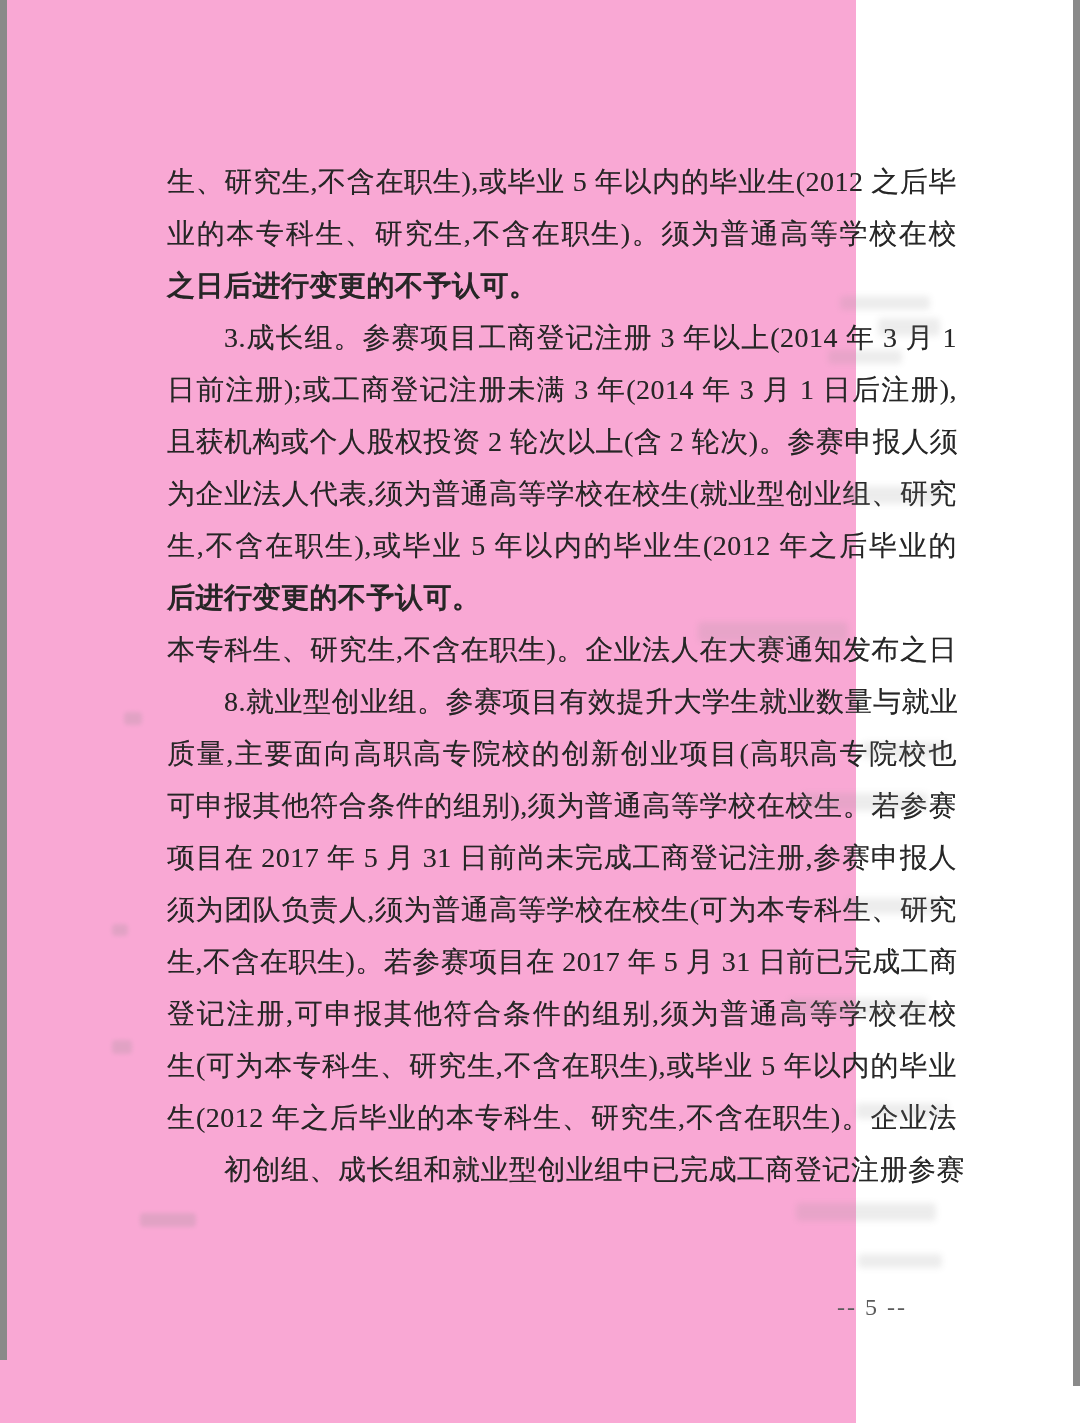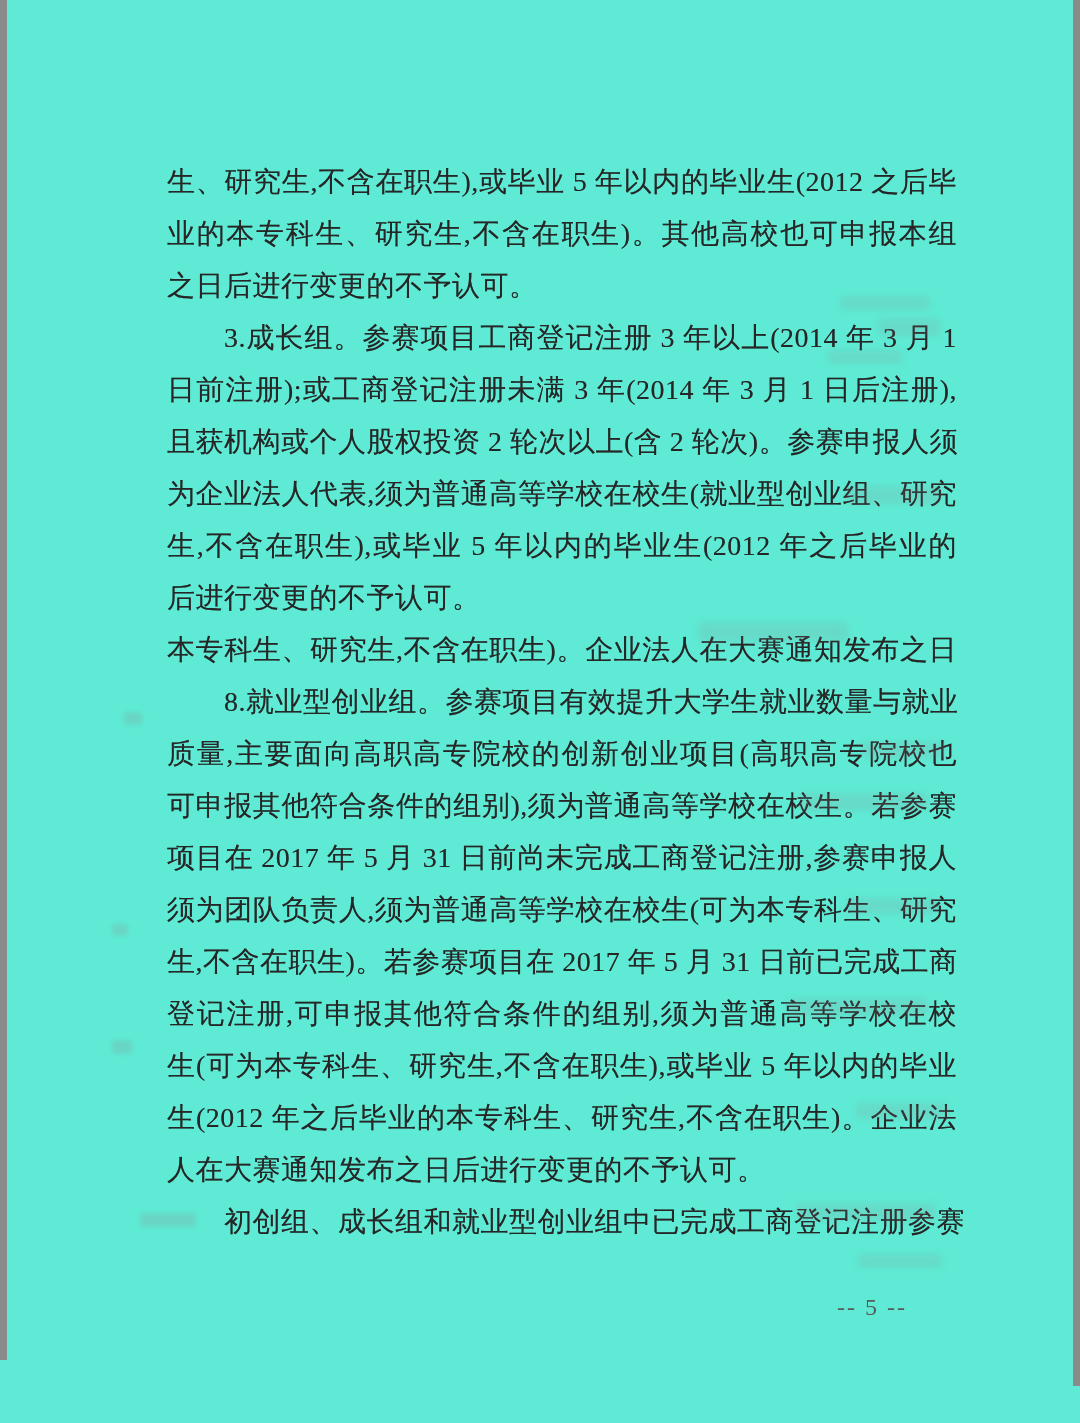--- a/index.html
+++ b/index.html
@@ -10,22 +10,22 @@
   body {
     width: 1080px;
     height: 1423px;
     position: relative;
     overflow: hidden;
     font-family: "Liberation Serif", "DejaVu Serif", serif;
   }
   .page {
     position: absolute;
     left: 0; top: 0;
-    width: 1080px; height: 1423px;
-    background: #5eead4;
+    width: 856px; height: 1423px;
+    background: #f9a8d4;
   }
   
   .edge {
     position: absolute;
     top: 0;
     width: 7px;
     background: #8a8a8a;
   }
   .edge.left  { left: 0;  height: 1360px; }
   .edge.right { left: 1073px; height: 1386px; }
@@ -41,21 +41,21 @@
   .line {
     font-size: 28px;
     height: 52px;
     line-height: 52px;
     white-space: nowrap;
     text-align: justify;
     text-align-last: justify;
     letter-spacing: 0.5px;
     text-shadow: 0 0 0.5px rgba(20,20,20,0.4);
   }
-  .line.end { text-align-last: left; }
+  .line.end { text-align-last: left; font-weight: bold; }
   .line.indent { text-indent: 57px; }
 
   
   .pagenum {
     position: absolute;
     left: 812px;
     top: 1294px;
     width: 120px;
     text-align: center;
     font-size: 24px;
@@ -76,39 +76,38 @@
 </head>
 <body>
 
 <div class="page">
 
   <div class="edge left"></div>
   <div class="edge right"></div>
 
   <div class="doc">
     <div class="line">生、研究生,不含在职生),或毕业 5 年以内的毕业生(2012 之后毕</div>
-    <div class="line">业的本专科生、研究生,不含在职生)。其他高校也可申报本组</div>
+    <div class="line">业的本专科生、研究生,不含在职生)。须为普通高等学校在校</div>
     <div class="line end">之日后进行变更的不予认可。</div>
     <div class="line indent">3.成长组。参赛项目工商登记注册 3 年以上(2014 年 3 月 1</div>
     <div class="line">日前注册);或工商登记注册未满 3 年(2014 年 3 月 1 日后注册),</div>
     <div class="line">且获机构或个人股权投资 2 轮次以上(含 2 轮次)。参赛申报人须</div>
     <div class="line">为企业法人代表,须为普通高等学校在校生(就业型创业组、研究</div>
     <div class="line">生,不含在职生),或毕业 5 年以内的毕业生(2012 年之后毕业的</div>
     <div class="line end">后进行变更的不予认可。</div>
     <div class="line">本专科生、研究生,不含在职生)。企业法人在大赛通知发布之日</div>
     <div class="line indent">8.就业型创业组。参赛项目有效提升大学生就业数量与就业</div>
     <div class="line">质量,主要面向高职高专院校的创新创业项目(高职高专院校也</div>
     <div class="line">可申报其他符合条件的组别),须为普通高等学校在校生。若参赛</div>
     <div class="line">项目在 2017 年 5 月 31 日前尚未完成工商登记注册,参赛申报人</div>
     <div class="line">须为团队负责人,须为普通高等学校在校生(可为本专科生、研究</div>
     <div class="line">生,不含在职生)。若参赛项目在 2017 年 5 月 31 日前已完成工商</div>
     <div class="line">登记注册,可申报其他符合条件的组别,须为普通高等学校在校</div>
     <div class="line">生(可为本专科生、研究生,不含在职生),或毕业 5 年以内的毕业</div>
     <div class="line">生(2012 年之后毕业的本专科生、研究生,不含在职生)。企业法</div>
-    <div class="line end">人在大赛通知发布之日后进行变更的不予认可。</div>
     <div class="line indent">初创组、成长组和就业型创业组中已完成工商登记注册参赛</div>
   </div>
 
   <div class="ghost" style="left:840px; top:296px; width:90px;  height:14px;"></div>
   <div class="ghost" style="left:878px; top:318px; width:62px;  height:18px;"></div>
   <div class="ghost" style="left:828px; top:350px; width:74px;  height:14px;"></div>
   <div class="ghost" style="left:845px; top:486px; width:96px;  height:18px;"></div>
   <div class="ghost" style="left:698px; top:622px; width:150px; height:20px;"></div>
   <div class="ghost" style="left:862px; top:742px; width:84px;  height:16px;"></div>
   <div class="ghost" style="left:800px; top:793px; width:128px; height:18px;"></div>

